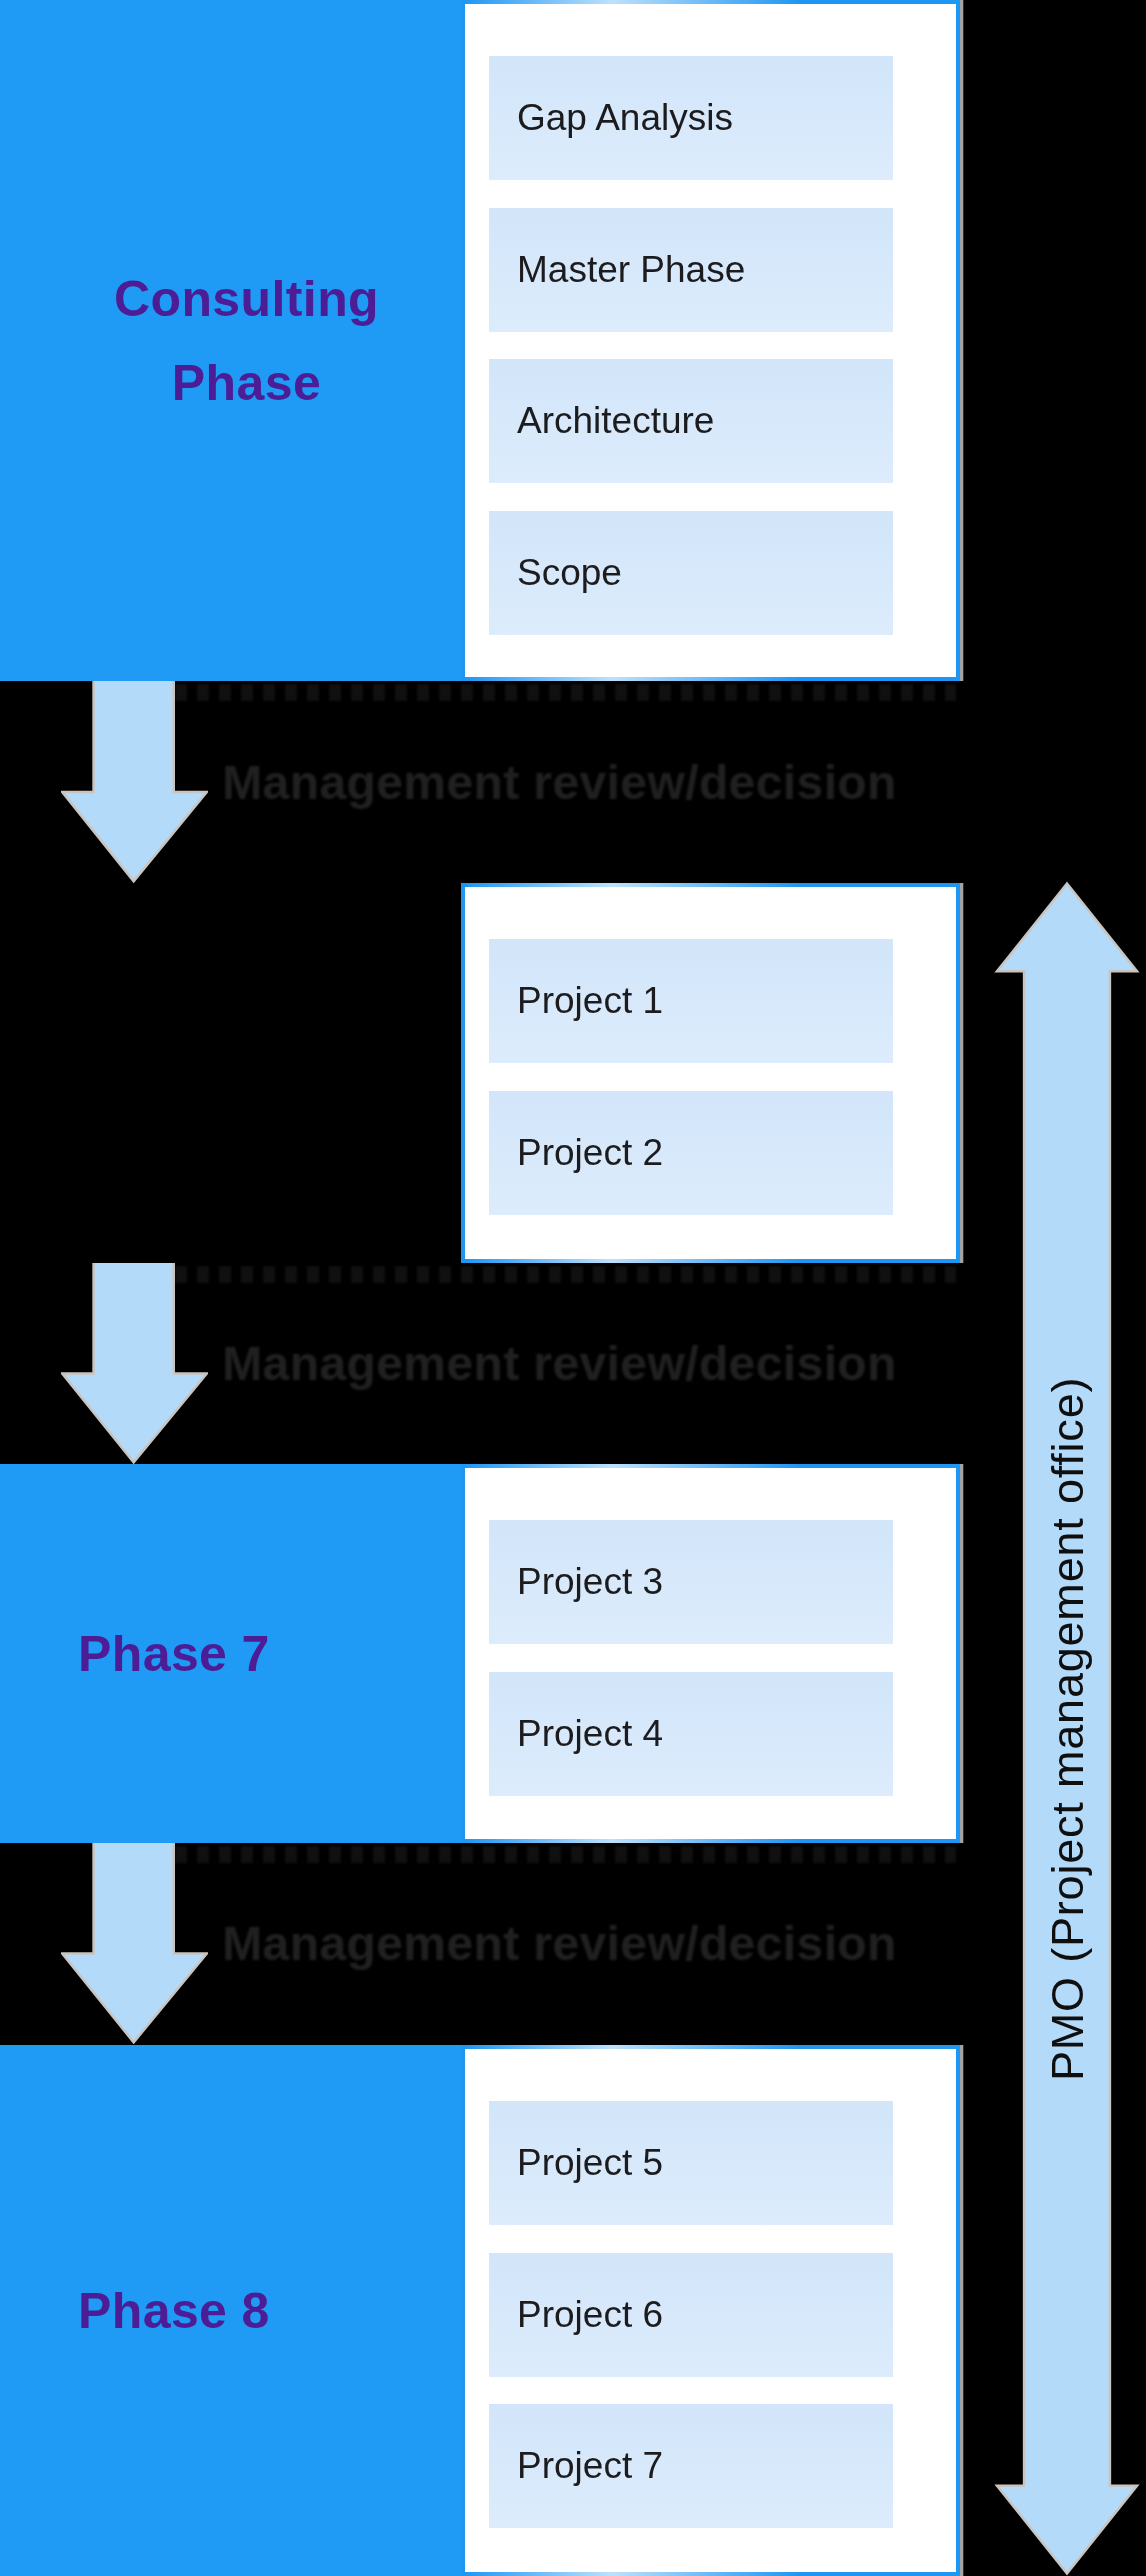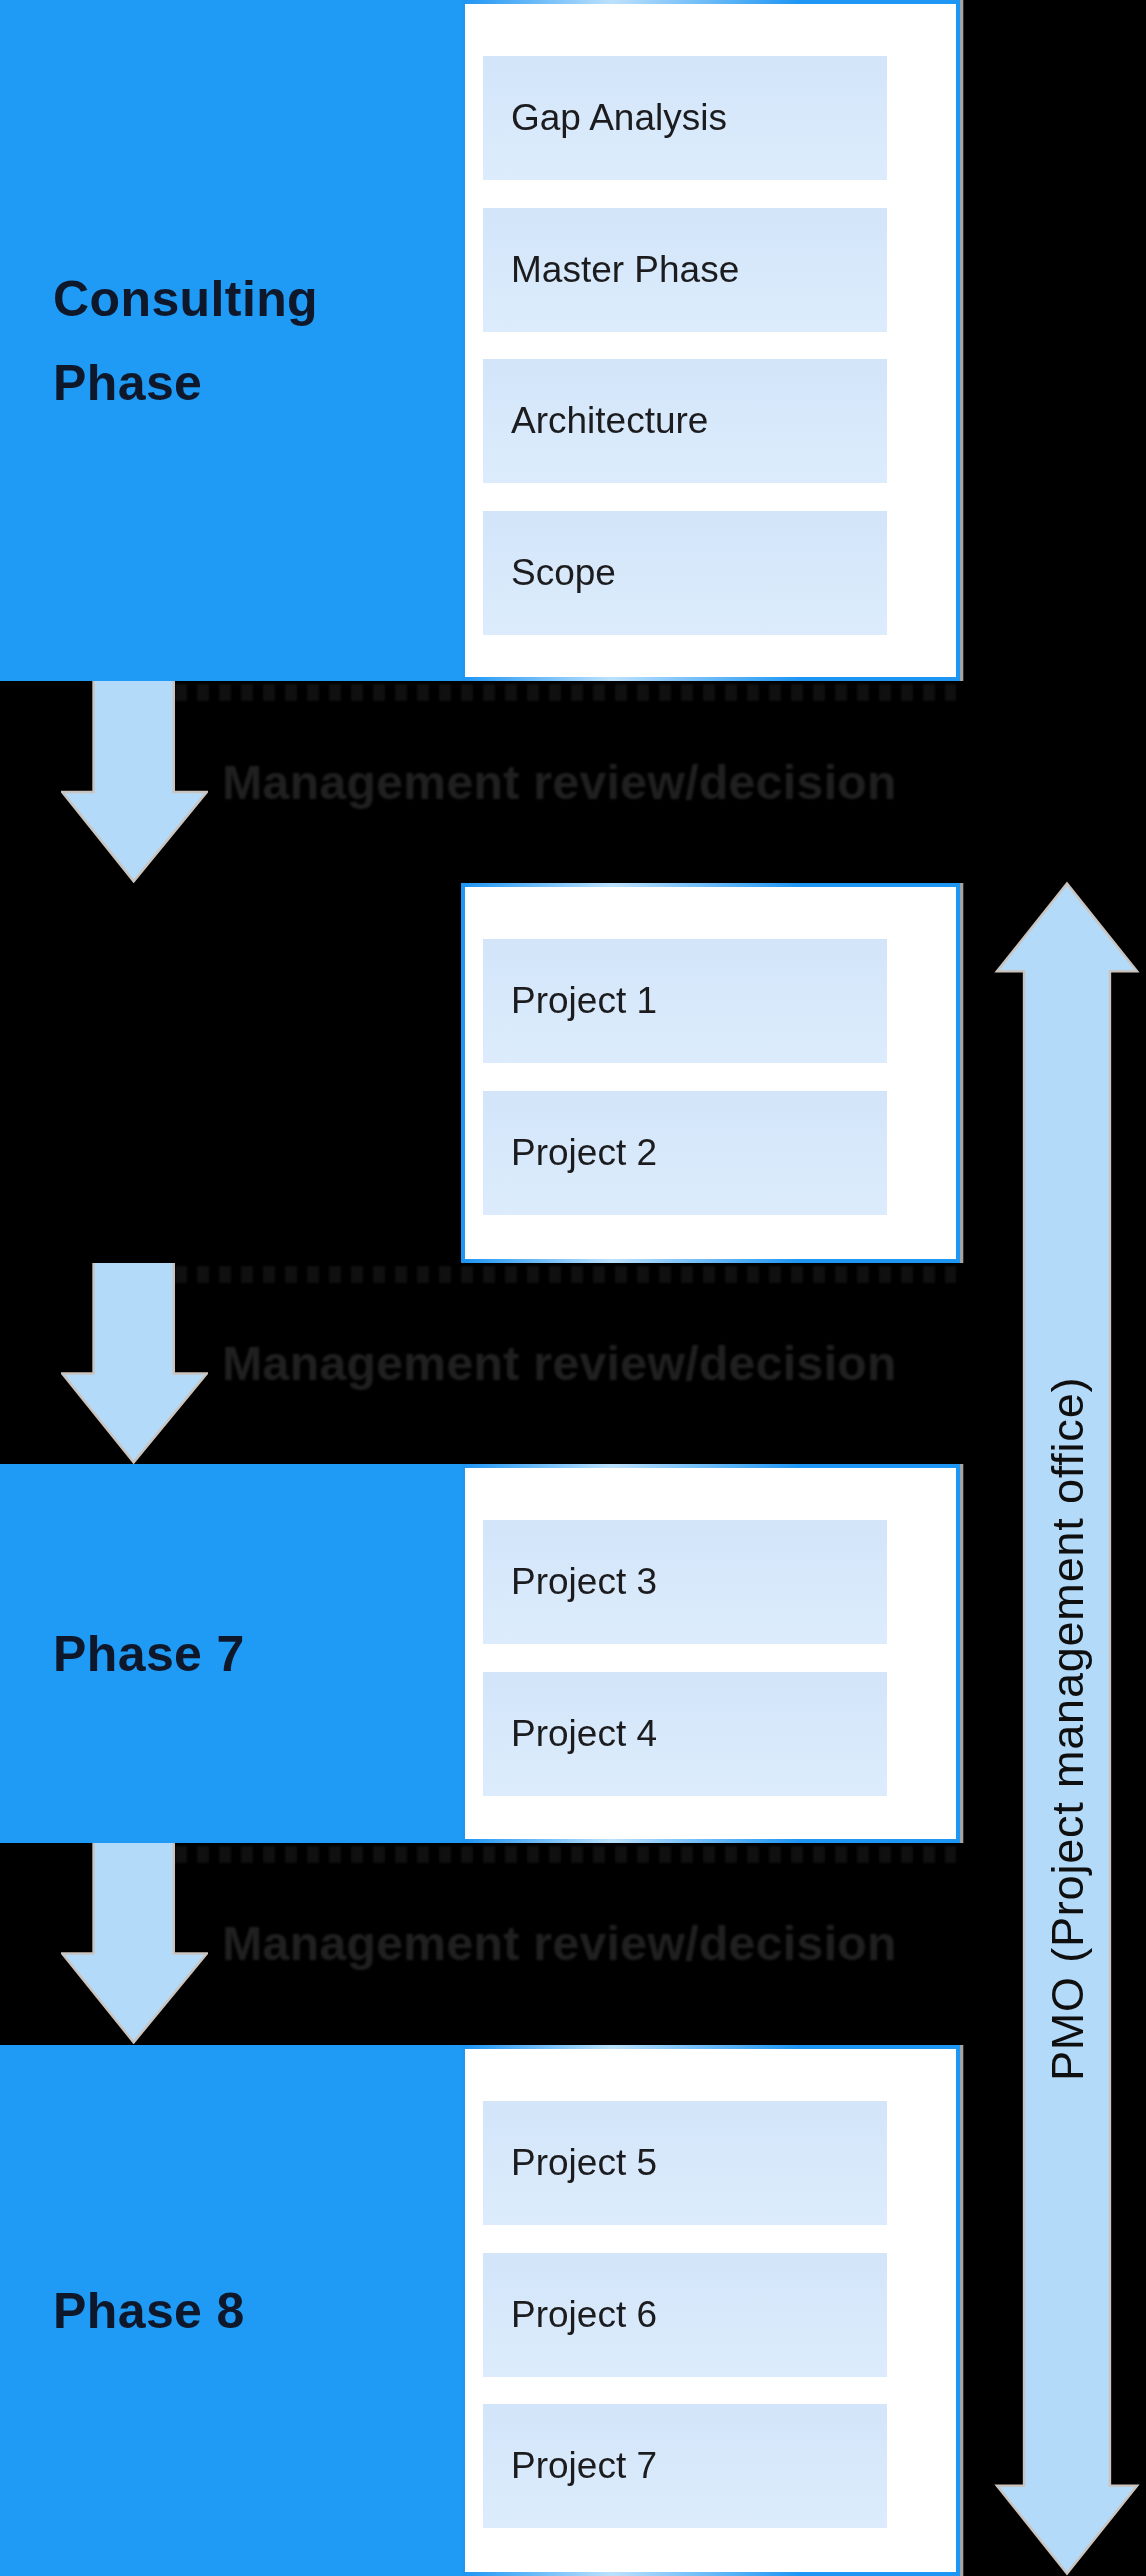--- a/index.html
+++ b/index.html
@@ -11,34 +11,34 @@
     font-family:"Liberation Sans", sans-serif;
   }
   
   .phase-row{position:absolute;left:0;width:1146px;}
   .phase-block{
     position:absolute;left:0;top:0;width:465px;height:100%;
     background:var(--blue,#1f9bf5);
     display:flex;align-items:center;
   }
   .phase-label{
-    color:#0f172a;font-size:50px;font-weight:600;line-height:1.68;
-    padding-left:53px;padding-right:50px;letter-spacing:0.4px;
+    color:#4c1d95;font-size:50px;font-weight:600;line-height:1.68;
+    padding-left:78px;padding-right:50px;letter-spacing:0.4px;text-align:center;
   }
   .panel{
     position:absolute;left:461px;top:0;width:499px;height:100%;
     box-sizing:border-box;background:#fff;
     border:4.2px solid var(--panel-border,#1e96f3);
     border-image:linear-gradient(90deg,#1e96f3 0%,#bce1fd 30%,#1e96f3 68%) 1;
     box-shadow:3.3px 0 0 0 #a3a3a3;
     display:flex;flex-direction:column;gap:27.6px;
     padding-top:52px;
   }
   .panel-item{
-    margin-left:18px;width:404px;height:124px;flex:0 0 124px;
+    margin-left:24px;width:404px;height:124px;flex:0 0 124px;
     background:linear-gradient(180deg,#d2e5f9 0%,#dcecfc 100%);
     display:flex;align-items:center;
     box-sizing:border-box;padding-left:28px;
     color:var(--item-text,#1c1c1e);font-size:37px;font-weight:500;
   }
   
   .connector{position:absolute;left:0;width:1146px;}
   .down-arrow{position:absolute;left:61px;top:0;height:100%;width:147px;}
   .connector-label{
     position:absolute;left:142px;top:0;width:835px;height:100%;

